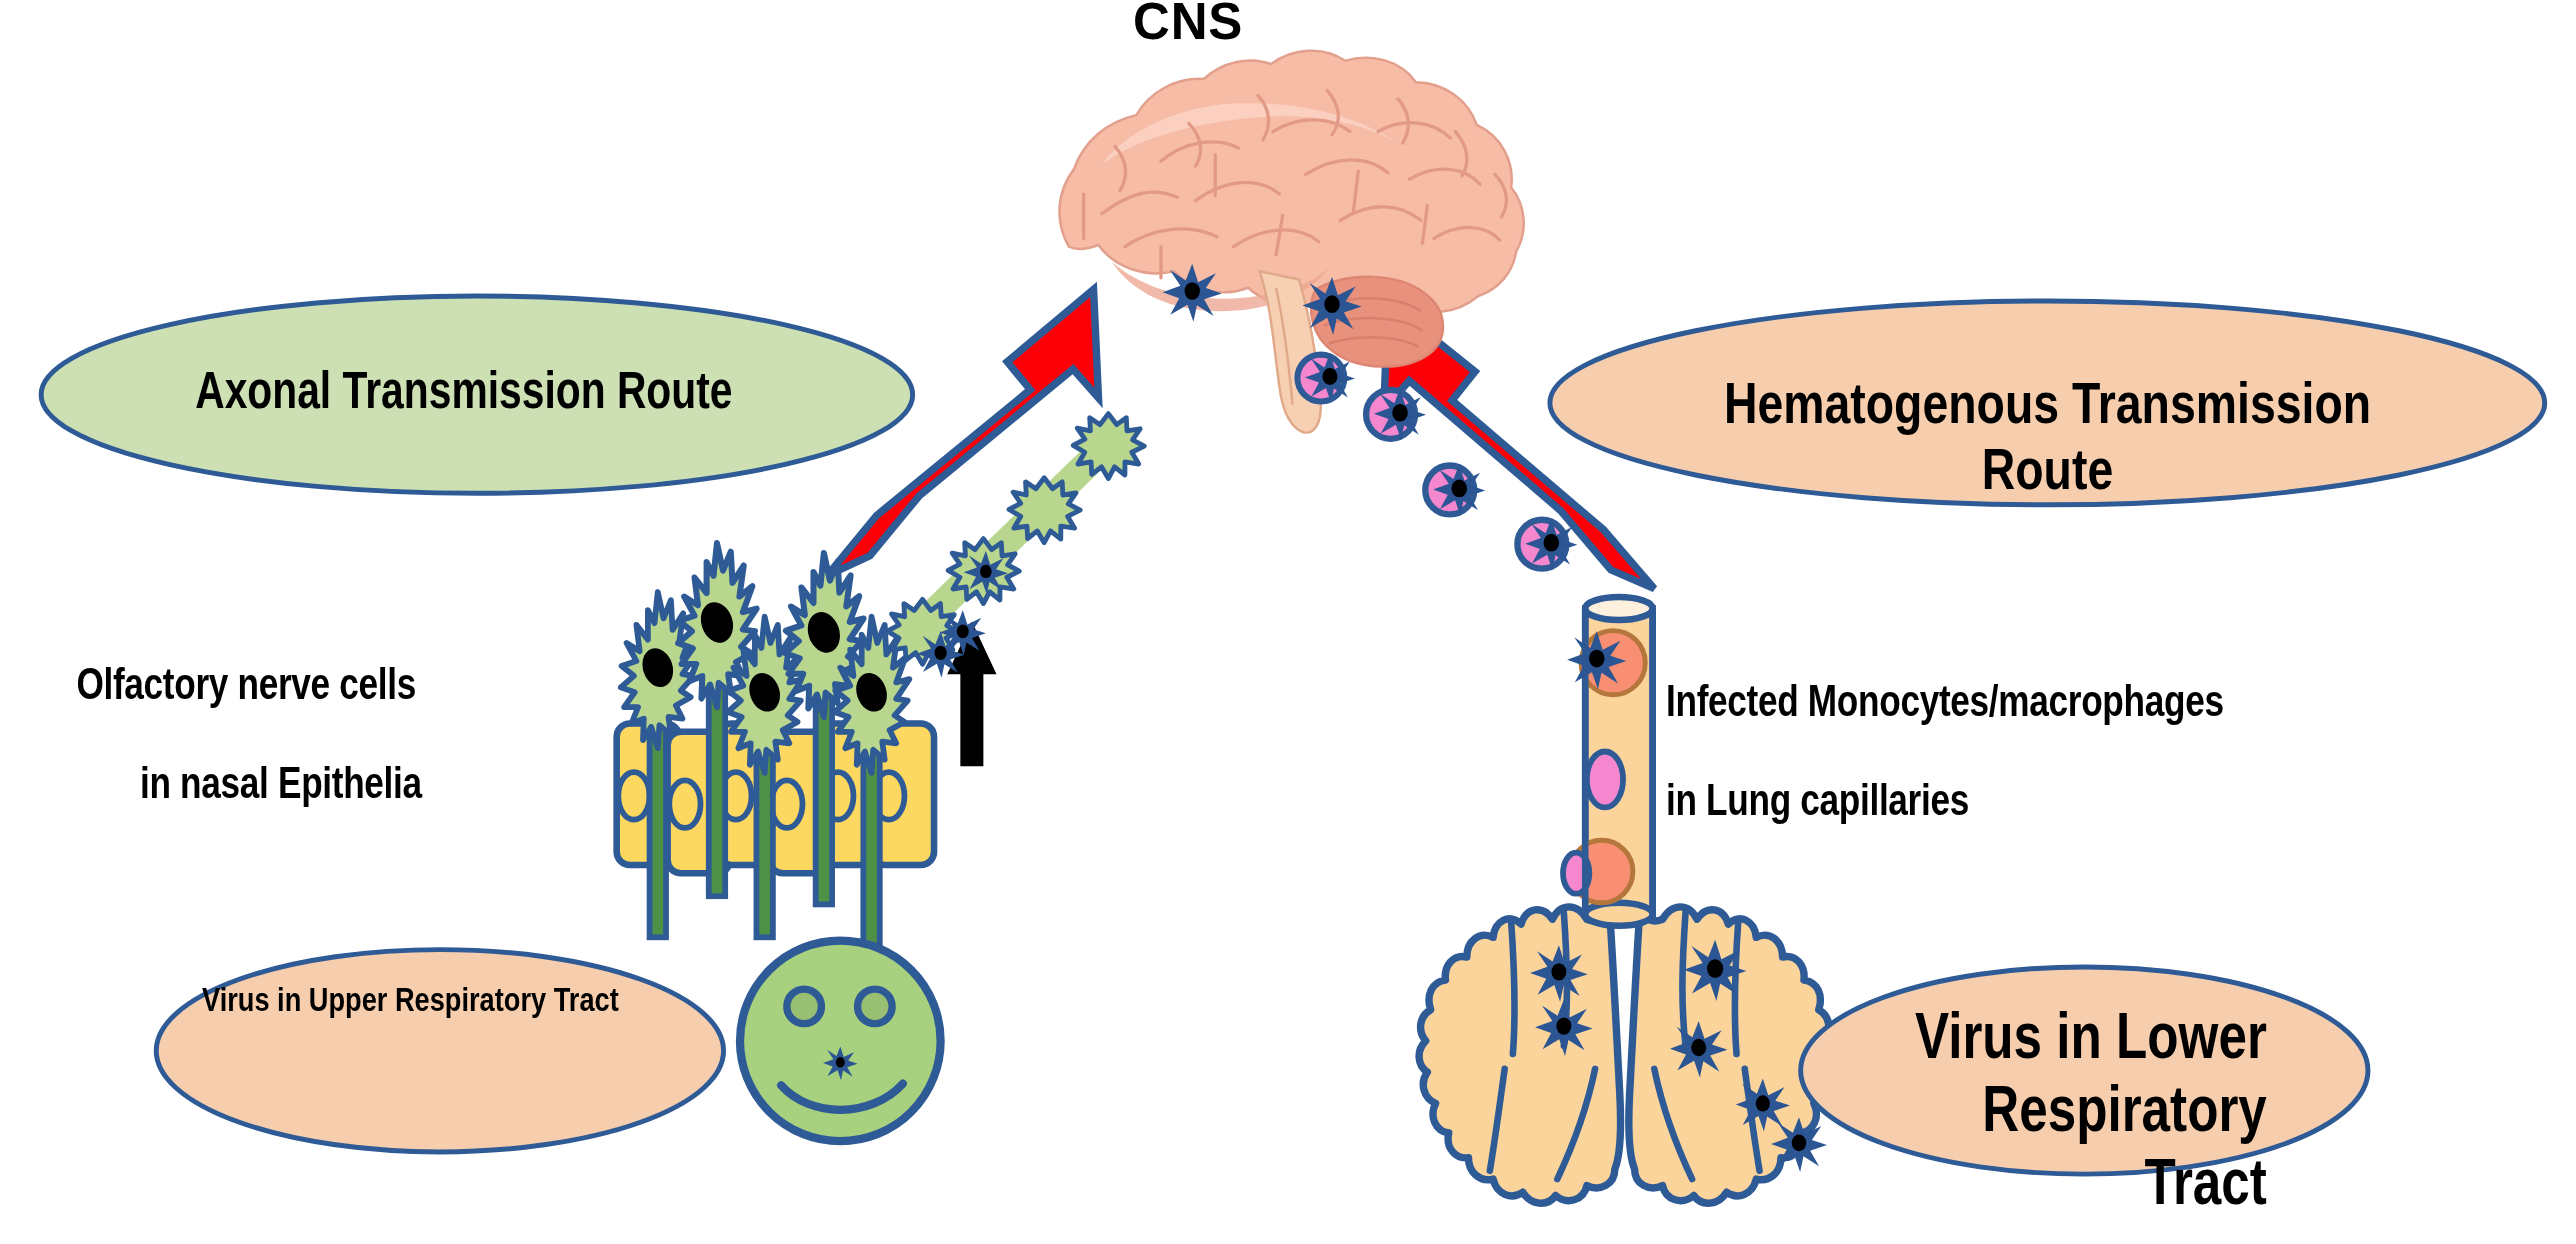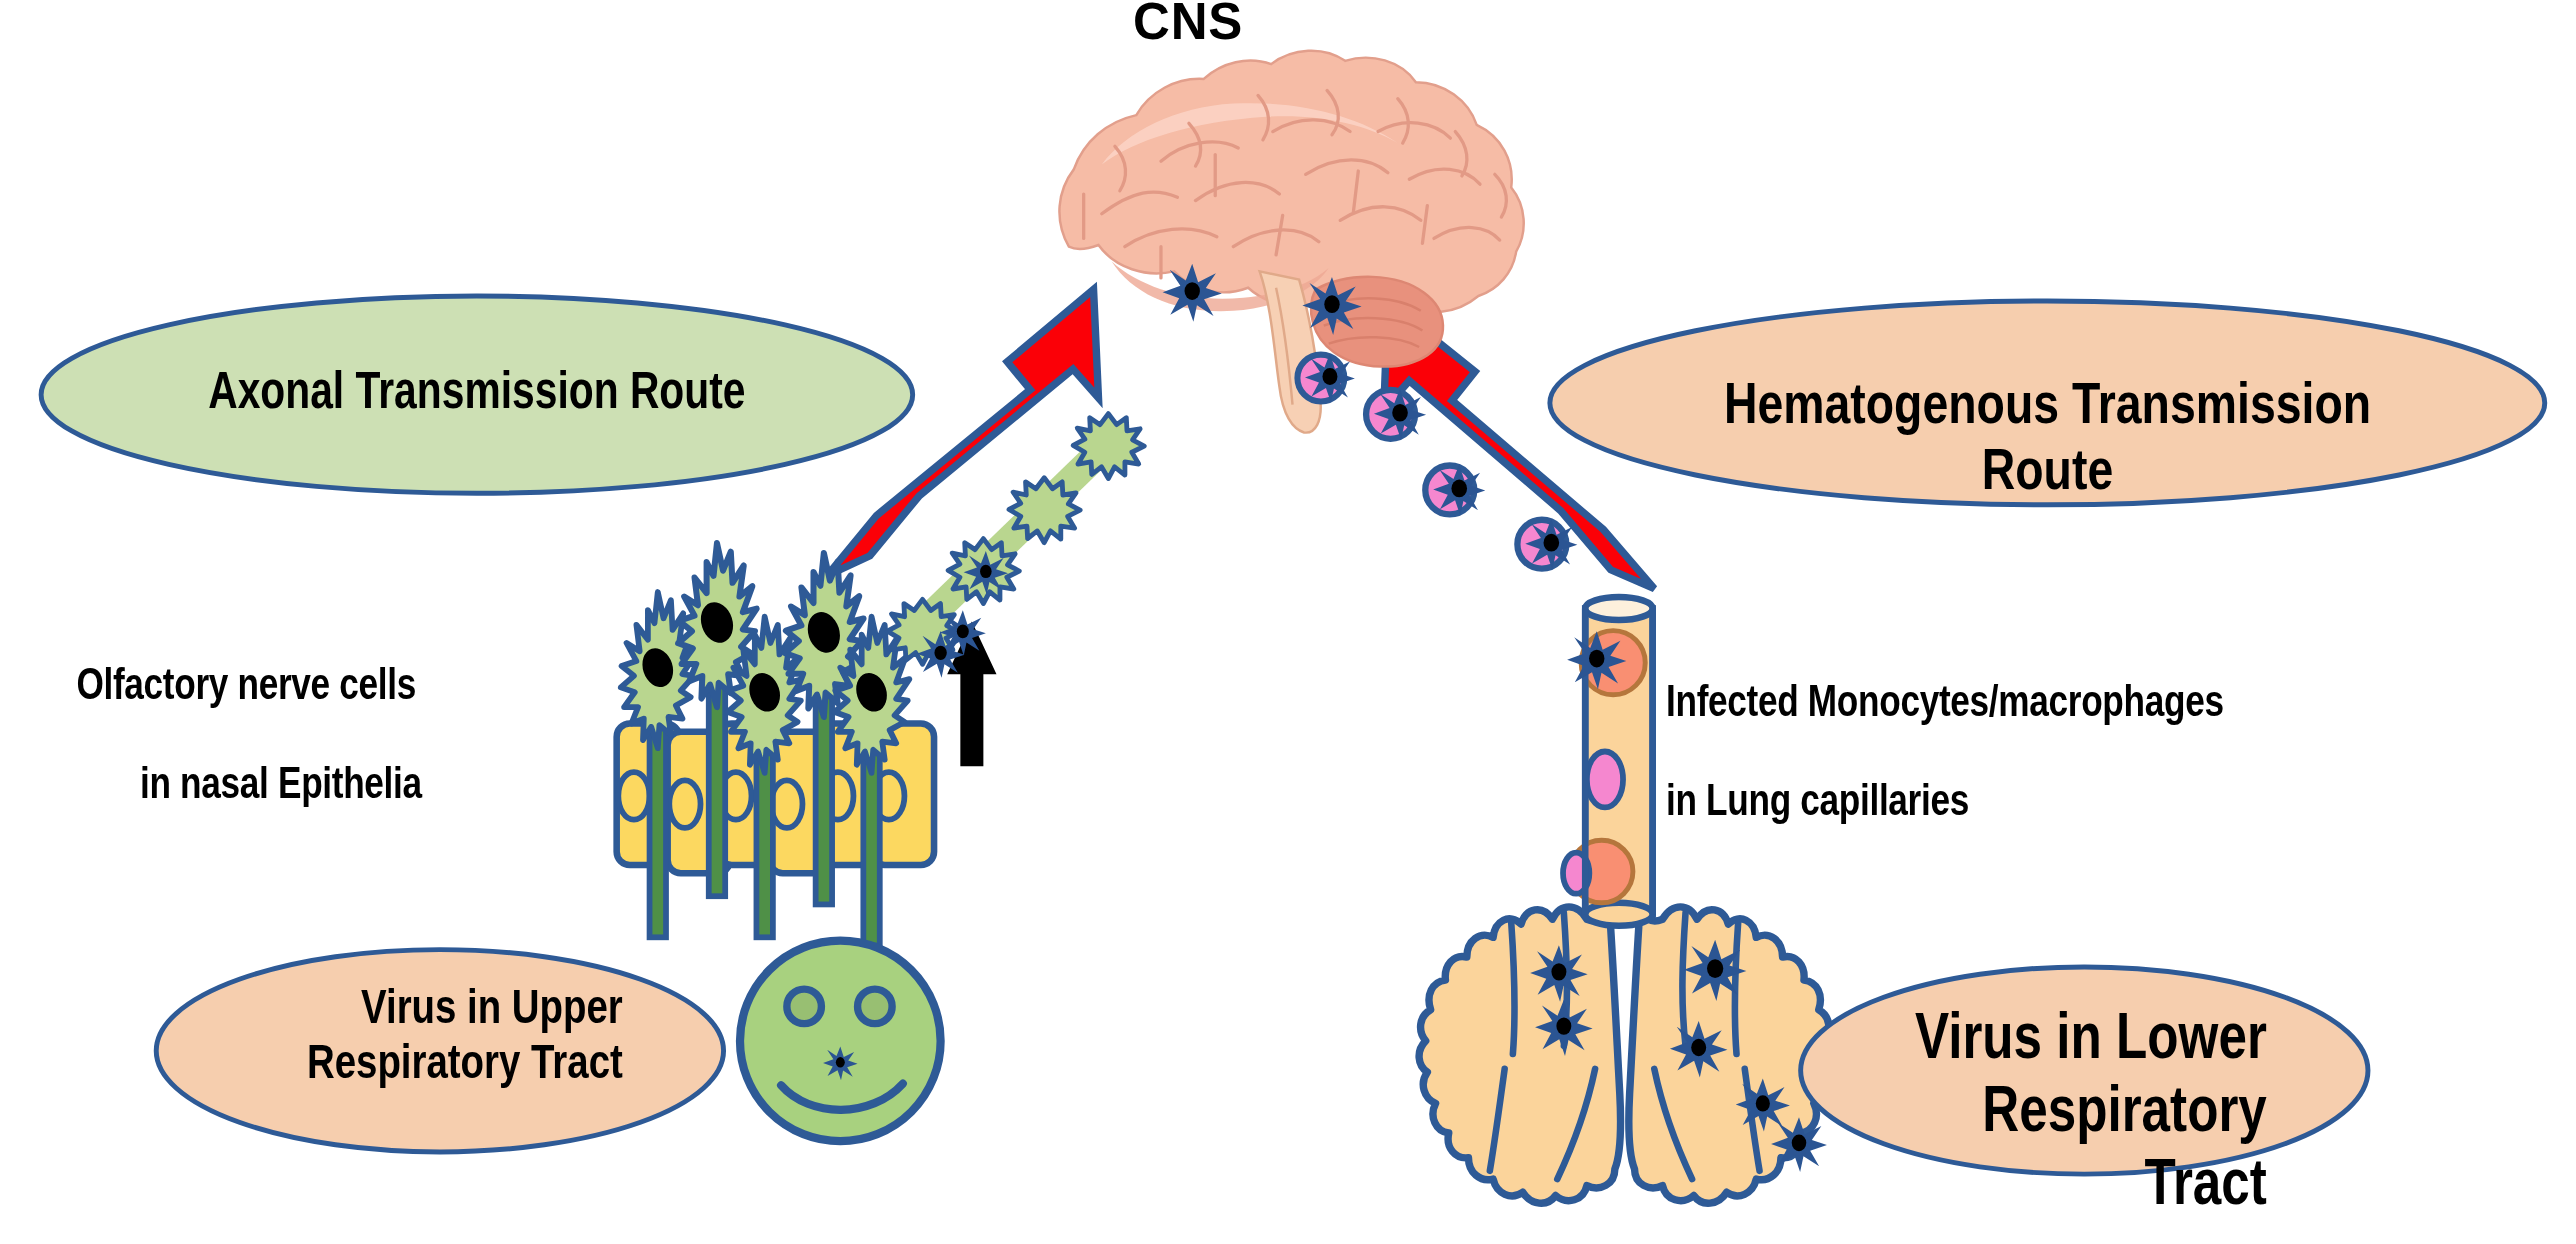--- a/index.html
+++ b/index.html
@@ -377,29 +377,29 @@
   <div class="lbl" id="olfactory-label">
     <span class="cond line1">Olfactory  nerve  cells</span>
     <span class="cond">in nasal Epithelia</span>
   </div>
 
   <div class="lbl" id="monocyte-label">
     <span class="cond">Infected Monocytes/macrophages</span><br>
     <span class="cond">in Lung capillaries</span>
   </div>
 
-  <div class="ellipse-text" style="left:90px; top:362px; width:773px; font-size:51px;">
+  <div class="ellipse-text" style="left:77px; top:362px; width:773px; font-size:51px;">
     <span class="cond-c">Axonal Transmission Route</span>
   </div>
 
   <div class="ellipse-text" style="left:1587px; top:370px; width:921px; font-size:58px;">
     <span class="cond-c">Hematogenous Transmission Route</span>
   </div>
 
-  <div class="ellipse-text" style="left:177px; top:980px; width:526px; font-size:48px; text-align:right; padding-left:25px;">
+  <div class="ellipse-text" style="left:177px; top:980px; width:526px; font-size:34px; text-align:left; padding-left:25px;">
     <span class="cond">Virus in Upper
 Respiratory Tract</span>
   </div>
 
   <div class="ellipse-text" style="left:1821px; top:1000px; width:526px; font-size:64px; text-align:right; padding-left:25px;">
     <span class="cond">Virus in Lower
 Respiratory Tract</span>
   </div>
 
 </div>

